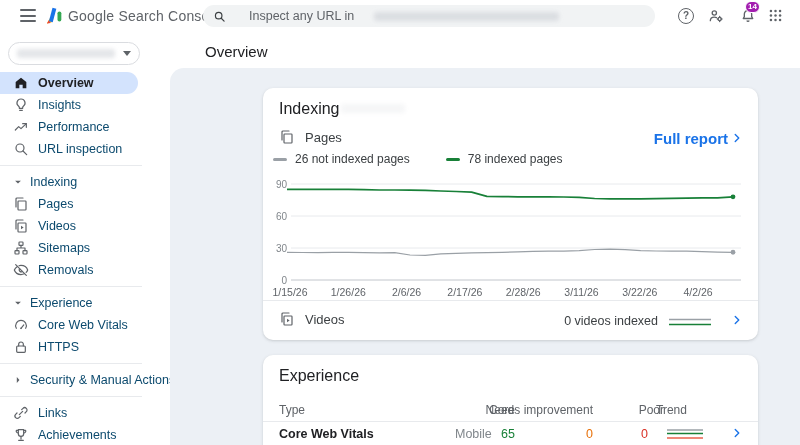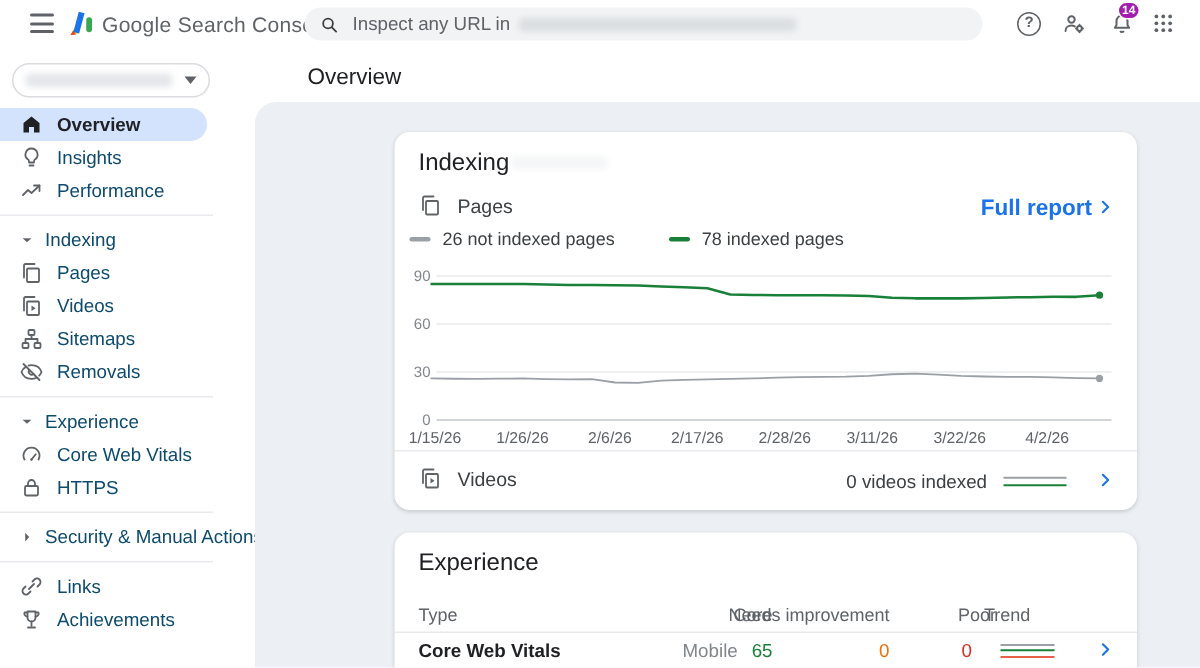--- a/index.html
+++ b/index.html
@@ -7,21 +7,21 @@
     font-family:"Liberation Sans", sans-serif; color:#202124; }
   .app { position:relative; width:800px; height:445px; background:#fff; }
 
   
   .topbar { position:absolute; left:0; top:0; width:800px; height:32px; background:#fff; }
   .hamburger { position:absolute; left:20px; top:9px; width:16px; height:14px; cursor:pointer; }
   .hamburger span { display:block; height:2px; background:#5f6368; margin-bottom:3.5px; border-radius:1px; }
   .logo { position:absolute; left:44px; top:5px; width:20px; height:22px; }
   .app-title { position:absolute; left:68px; top:8px; font-size:14px; color:#5f6368; letter-spacing:.2px; white-space:nowrap; }
   .searchbar { position:absolute; left:203px; top:5px; width:452px; height:22px; background:#f1f3f4;
-    border-radius:11px; display:flex; align-items:center; padding:0 10px; cursor:text; }
+    border-radius:11px; display:flex; align-items:center; padding:0 10px; cursor:text;gap:14px; }
   .searchbar .mag { width:13px; height:13px; margin-right:9px; flex:0 0 auto; }
   .searchbar .stext { font-size:12.5px; color:#5f6368; white-space:nowrap; }
   .blur-chip { display:inline-block; background:#c9cdd3; border-radius:3px; filter:blur(2px); vertical-align:middle; }
   .tb-icon { position:absolute; top:8px; width:16px; height:16px; cursor:pointer; }
   .help-circle { border:1.5px solid #5f6368; border-radius:50%; color:#5f6368; font-size:10px;
     font-weight:bold; text-align:center; line-height:13px; }
   .badge { position:absolute; left:745px; top:1px; min-width:15px; height:12px; background:#a21caf;
     border:1.5px solid #fff; border-radius:8px; color:#fff; font-size:8px; font-weight:bold;
     line-height:9px; text-align:center; padding:0 2px; }
 
@@ -159,20 +159,27 @@
           <path d="M10 20h4"></path>
         </svg>
         <span class="lbl">Insights</span>
       </div>
       <div class="side-item">
         <svg viewBox="0 0 24 24" class="icn" fill="none" stroke="currentColor" stroke-width="1.8" stroke-linecap="round" stroke-linejoin="round" style="color: rgb(95, 99, 104);">
           <path d="M3.5 16.5l5-5 3.5 3L20 7"></path>
           <path d="M14.5 7H20v5.5"></path>
         </svg>
         <span class="lbl">Performance</span>
+      </div>
+      <div class="side-item">
+        <svg viewBox="0 0 24 24" class="icn" fill="none" stroke="currentColor" stroke-width="1.8" stroke-linecap="round" stroke-linejoin="round" style="color: rgb(95, 99, 104);">
+          <circle cx="10.5" cy="10.5" r="6"></circle>
+          <path d="M15 15l5.5 5.5"></path>
+        </svg>
+        <span class="lbl">URL inspection</span>
       </div>
       <div class="side-divider"></div>
       <div class="side-group">
         <svg viewBox="0 0 24 24" class="grp-caret">
           <path d="M7 10l5 4.5 5-4.5z" fill="#5f6368"></path>
         </svg>
         <span class="lbl">Indexing</span>
       </div>
       <div class="side-item">
         <svg viewBox="0 0 24 24" class="icn" fill="none" stroke="currentColor" stroke-width="1.8" stroke-linecap="round" stroke-linejoin="round" style="color: rgb(95, 99, 104);">

